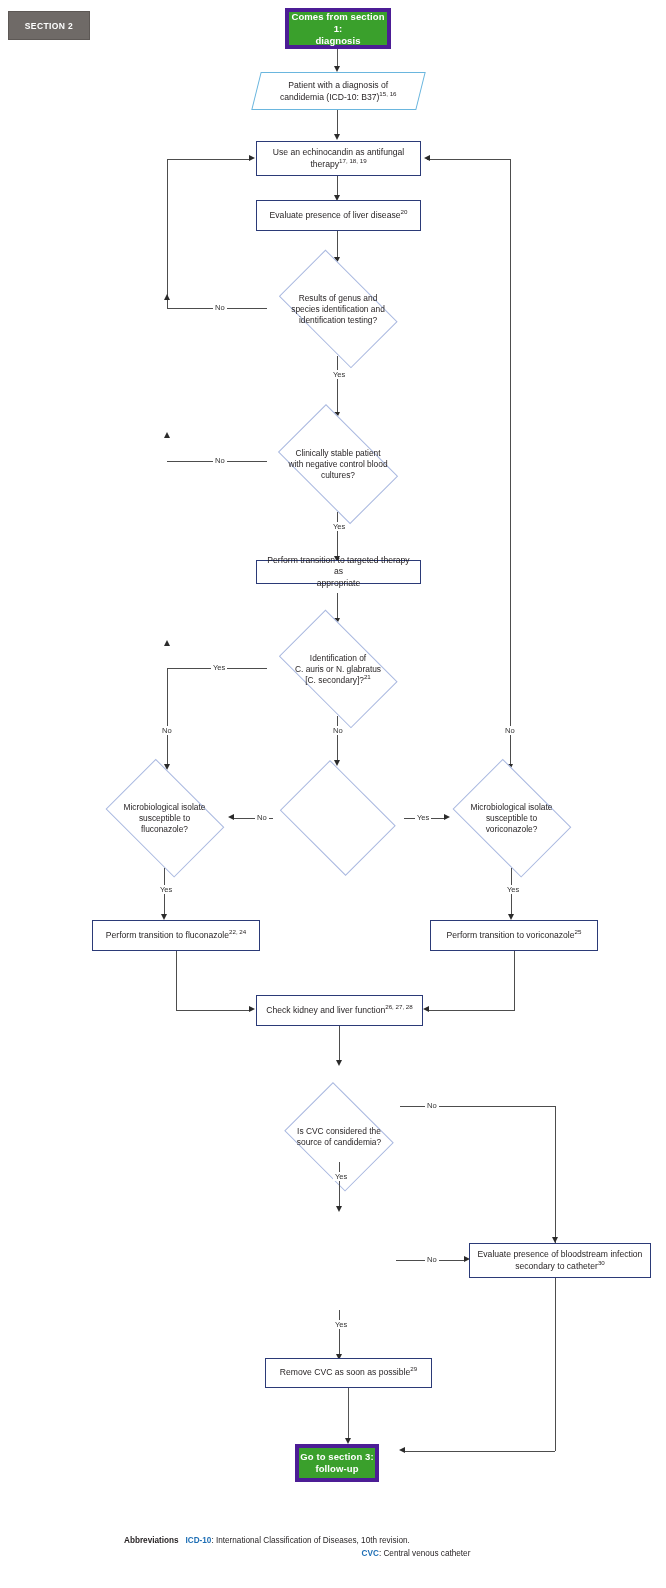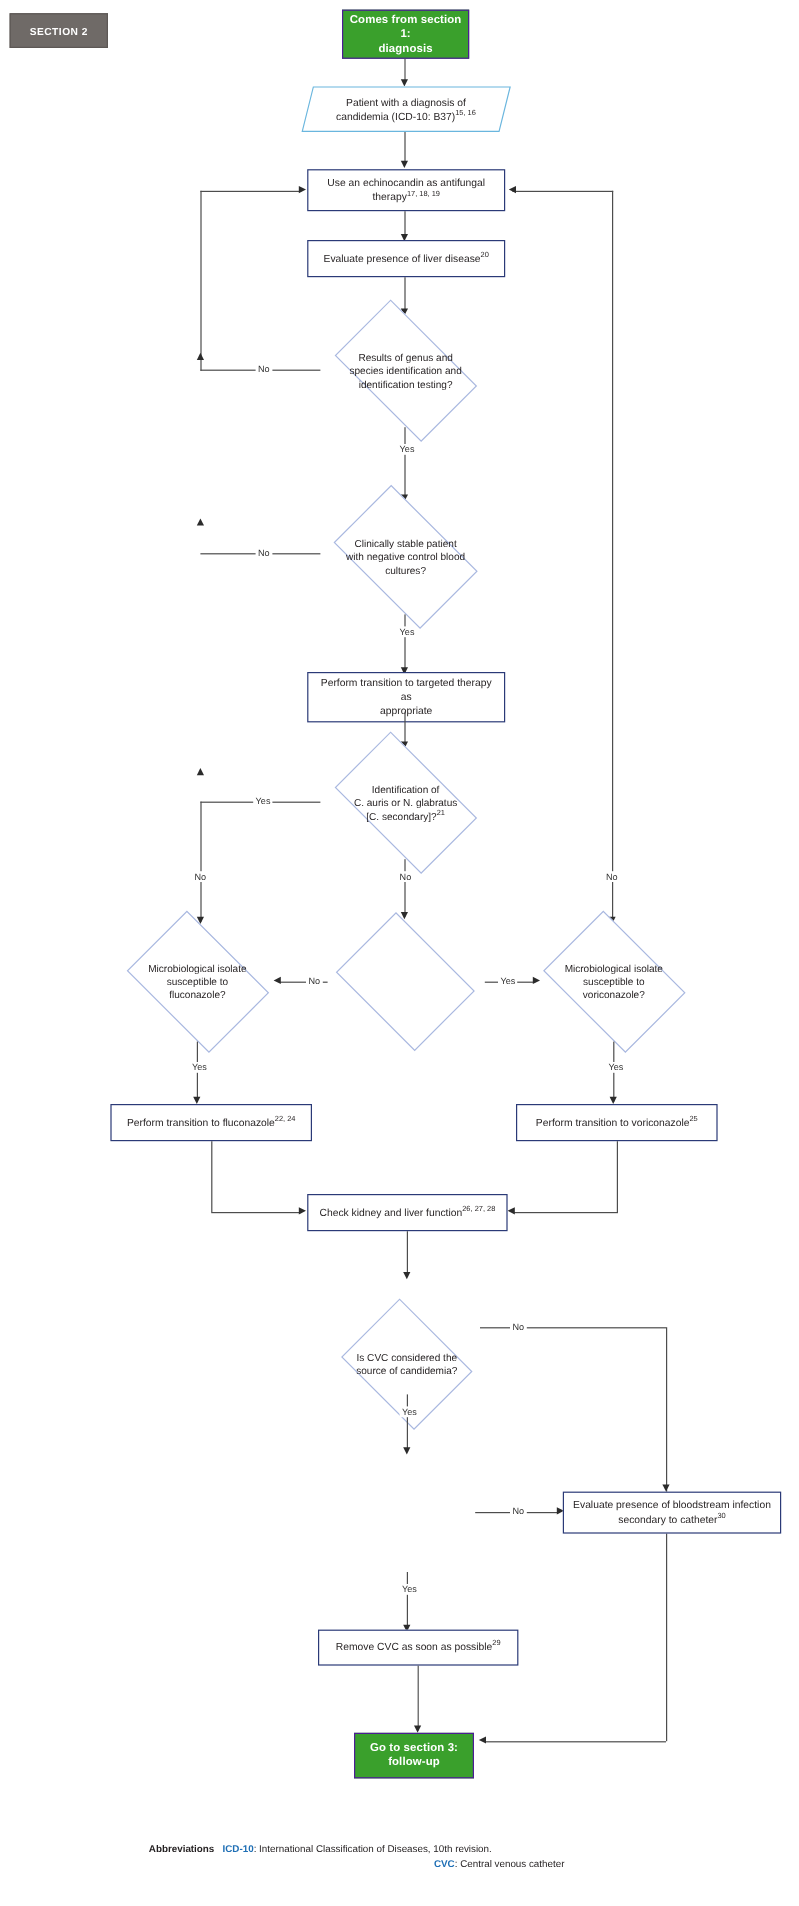--- a/index.html
+++ b/index.html
@@ -6,21 +6,21 @@
   body{
     font-family:"Liberation Sans", sans-serif;
     width:666px;height:1588px;position:relative;overflow:hidden;
     color:#231f20;
   }
   #stage{position:absolute;left:0;top:0;width:666px;height:1588px;}
   .node{position:absolute;box-sizing:border-box;display:flex;align-items:center;justify-content:center;text-align:center;}
 
   
   .green{
-    background:#3aa02c;border:1px solid #4c1d95;color:#ffffff;
+    background:#3aa02c;border:4px solid #4c1d95;color:#ffffff;
     font-weight:bold;font-size:9.5px;line-height:12px;letter-spacing:.1px;
   }
   
   .section-tag{
     background:#6f6a67;border:1px solid #5d5855;color:#ffffff;
     font-weight:bold;font-size:8.5px;letter-spacing:.4px;
   }
   
   .proc{
     background:#ffffff;border:1.6px solid #2b3a77;
@@ -140,21 +140,21 @@
       <span>cultures?</span>
     </div>
   </div>
   <div class="ln lnh" style="left:167px;top:461px;width:100px;"></div>
   <div class="arrow ar-up" style="left:164px;top:432px;"></div>
   <div class="elabel" style="left:213px;top:456px;">No</div>
   <div class="ln lnv" style="left:337px;top:512px;height:48px;"></div>
   <div class="elabel" style="left:331px;top:522px;">Yes</div>
   <div class="arrow ar-down" style="left:334px;top:556px;"></div>
 
-  <div class="node proc" style="left:256px;top:560px;width:165px;height:42px;">
+  <div class="node proc" style="left:256px;top:560px;width:165px;height:24px;">
     <div>
       <span>Perform transition to targeted therapy as</span><br>
       <span>appropriate</span>
     </div>
   </div>
   <div class="ln lnv" style="left:337px;top:593px;height:28px;"></div>
   <div class="arrow ar-down" style="left:334px;top:618px;"></div>
 
   <div class="node dec" style="left:266px;top:622px;width:144px;height:94px;">
     <div class="dshape"></div>
@@ -277,21 +277,21 @@
   <div class="arrow ar-down" style="left:552px;top:1237px;"></div>
 
   <div class="node proc" style="left:265px;top:1358px;width:167px;height:30px;">
     <div>
       <span>Remove CVC as soon as possible</span><sup>29</sup>
     </div>
   </div>
   <div class="ln lnv thick" style="left:348px;top:1388px;height:54px;"></div>
   <div class="arrow ar-down" style="left:345px;top:1438px;"></div>
 
-  <div class="node green" style="left:295px;top:1444px;width:100px;height:38px;">
+  <div class="node green" style="left:295px;top:1444px;width:84px;height:38px;">
     <div>
       <span>Go to section 3:</span><br>
       <span>follow-up</span>
     </div>
   </div>
   <div class="ln lnh" style="left:405px;top:1451px;width:150px;"></div>
   <div class="arrow ar-left" style="left:399px;top:1447px;"></div>
 
   <div class="foot" style="left:124px;top:1534px;width:520px;">
     <div>

